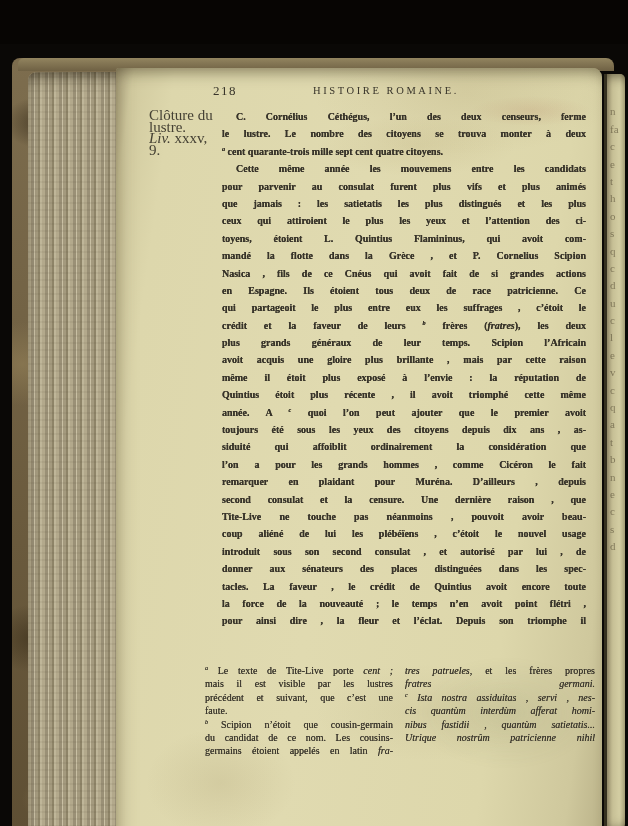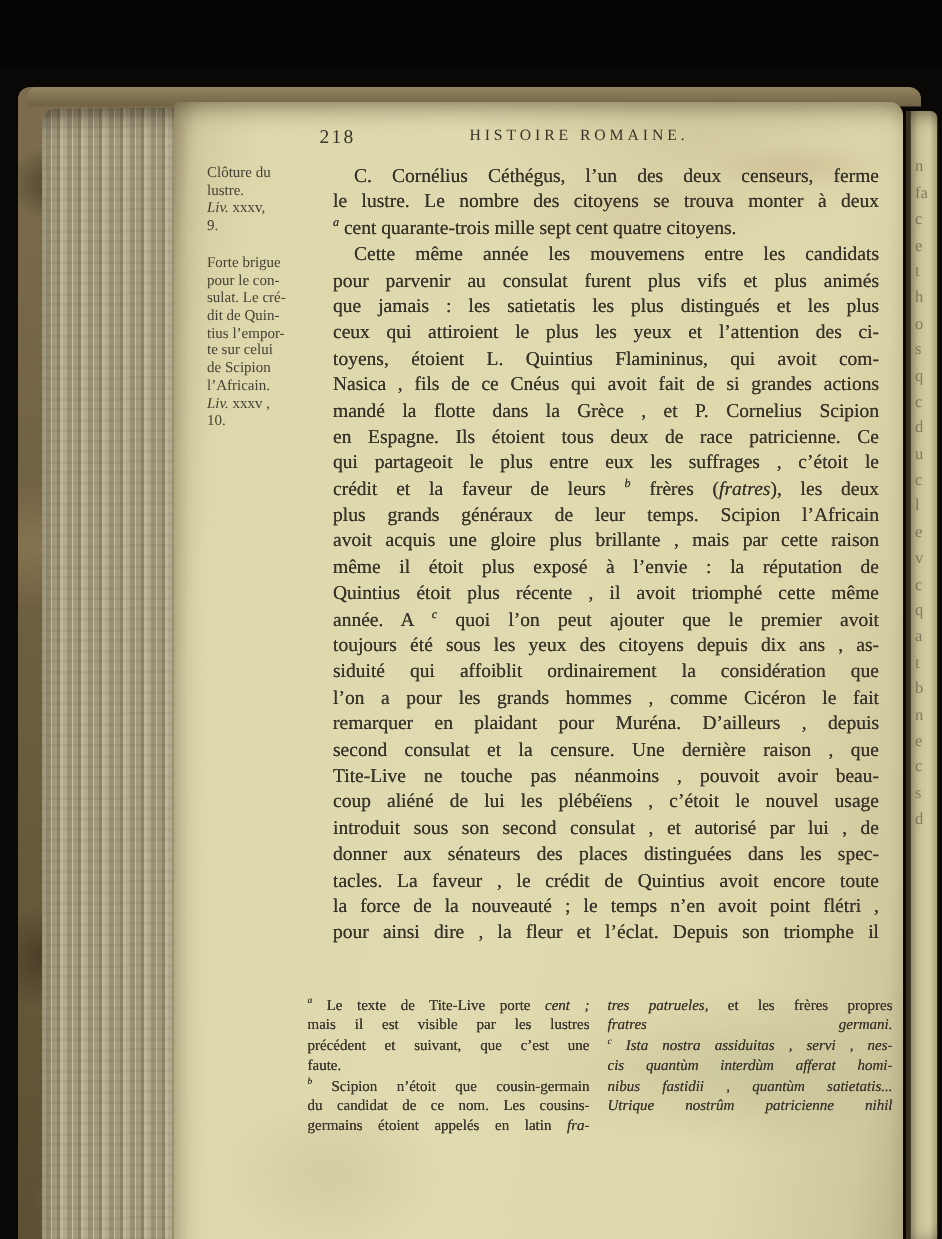--- a/index.html
+++ b/index.html
@@ -65,26 +65,26 @@
     background:linear-gradient(90deg,#9d9472 0,#c6bf95 30%,#d4cea3 70%,#b3ab82 100%);
     box-shadow:inset 0 10px 12px -8px rgba(40,33,16,.6), inset 0 -10px 12px -8px rgba(40,33,16,.6);
     overflow:hidden;
   }
   .ghost-col{position:absolute;left:3px;top:12px;font-size:11px;color:rgba(73,64,42,.55);}
   .gline{height:17.4px;line-height:17.4px;}
   
   .pagenum{position:absolute;left:97px;top:15px;font-size:13px;letter-spacing:1.5px;}
   .runhead{position:absolute;left:148px;top:17px;width:244px;text-align:center;
     font-size:10.5px;letter-spacing:2.6px;white-space:nowrap;}
-  .mnote{position:absolute;left:22px;width:76px;font-size:10px;line-height:11.7px;
+  .mnote{position:absolute;left:33px;width:76px;font-size:15px;line-height:11.7px;
     color:#454134;}
   .n1{top:42px;} .n2{top:102px;}
   .mline{height:11.7px;overflow:hidden;white-space:nowrap;}
   
-  .bodytext{position:absolute;left:106px;top:40px;width:364px;font-size:13px;}
+  .bodytext{position:absolute;left:106px;top:40px;width:364px;font-size:10px;font-weight:bold;}
   .jline{
     height:17.4px;line-height:17.4px;overflow:hidden;
     text-align:justify;text-align-last:justify;
     text-shadow:0 0 .35px currentColor;
   }
   .para div.jline:first-of-type{text-indent:14px;}
   .last-line{text-align-last:left;}
   .p2 .last-line{text-align-last:justify;} 
   sup{font-size:.62em;font-style:italic;line-height:0;vertical-align:super;}
   
@@ -119,50 +119,37 @@
     <div class="runhead">HISTOIRE ROMAINE.</div>
 
     <div class="mnote n1">
 
     <div class="mline"> Clôture du</div>
         <div class="mline">lustre.</div>
         <div class="mline">  <i>Liv.</i> xxxv,</div>
         <div class="mline last-line">9.</div>
       </div>
 
-    <div class="mnote n2">
-
-    <div class="mline"> Forte brigue</div>
-        <div class="mline">pour le con-</div>
-        <div class="mline">sulat. Le cré-</div>
-        <div class="mline">dit de Quin-</div>
-        <div class="mline">tius l’empor-</div>
-        <div class="mline">te sur celui</div>
-        <div class="mline">de Scipion</div>
-        <div class="mline">l’Africain.</div>
-        <div class="mline">  <i>Liv.</i> xxxv ,</div>
-        <div class="mline last-line">10.</div>
-      </div>
 
     <div class="bodytext">
       <div class="para p1">
 
       <div class="jline">C. Cornélius Céthégus, l’un des deux censeurs, ferme</div>
           <div class="jline">le lustre. Le nombre des citoyens se trouva monter à deux</div>
           <div class="jline last-line"><sup>a</sup> cent quarante-trois mille sept cent quatre citoyens.</div>
         </div>
       <div class="para p2">
 
       <div class="jline">Cette même année les mouvemens entre les candidats</div>
           <div class="jline">pour parvenir au consulat furent plus vifs et plus animés</div>
           <div class="jline">que jamais : les satietatis les plus distingués et les plus</div>
           <div class="jline">ceux qui attiroient le plus les yeux et l’attention des ci-</div>
           <div class="jline">toyens, étoient L. Quintius Flamininus, qui avoit com-</div>
+          <div class="jline">mandé la flotte dans la Grèce , et P. Cornelius Scipion</div>
           <div class="jline">Nasica , fils de ce Cnéus qui avoit fait de si grandes actions</div>
-          <div class="jline">mandé la flotte dans la Grèce , et P. Cornelius Scipion</div>
           <div class="jline">en Espagne. Ils étoient tous deux de race patricienne. Ce</div>
           <div class="jline">qui partageoit le plus entre eux les suffrages , c’étoit le</div>
           <div class="jline">crédit et la faveur de leurs <sup>b</sup> frères (<i>fratres</i>), les deux</div>
           <div class="jline">plus grands généraux de leur temps. Scipion l’Africain</div>
           <div class="jline">avoit acquis une gloire plus brillante , mais par cette raison</div>
           <div class="jline">même il étoit plus exposé à l’envie : la réputation de</div>
           <div class="jline">Quintius étoit plus récente , il avoit triomphé cette même</div>
           <div class="jline">année. A <sup>c</sup> quoi l’on peut ajouter que le premier avoit</div>
           <div class="jline">toujours été sous les yeux des citoyens depuis dix ans , as-</div>
           <div class="jline">siduité qui affoiblit ordinairement la considération que</div>

